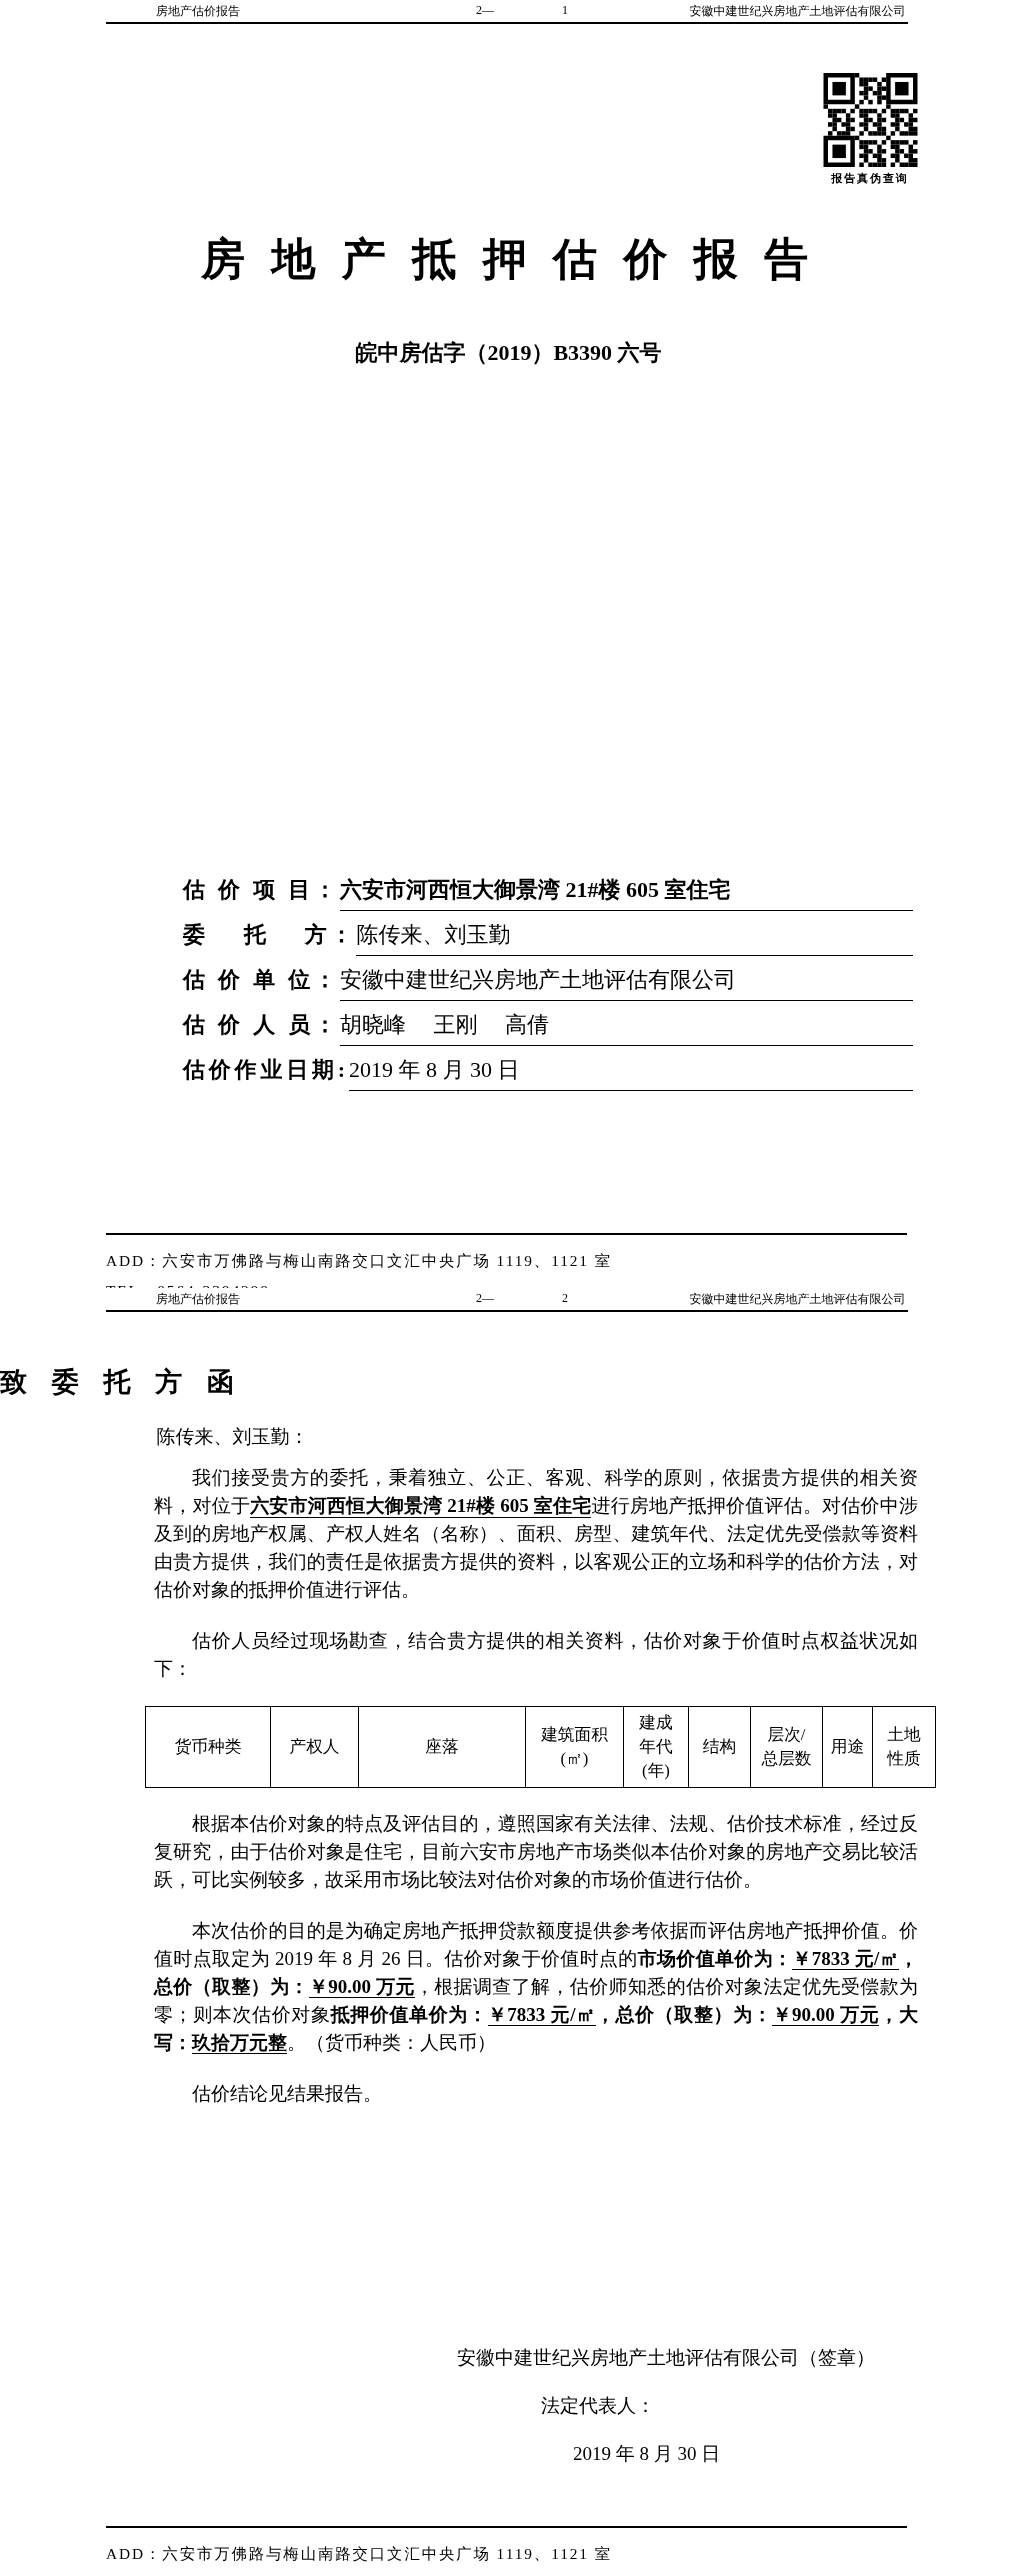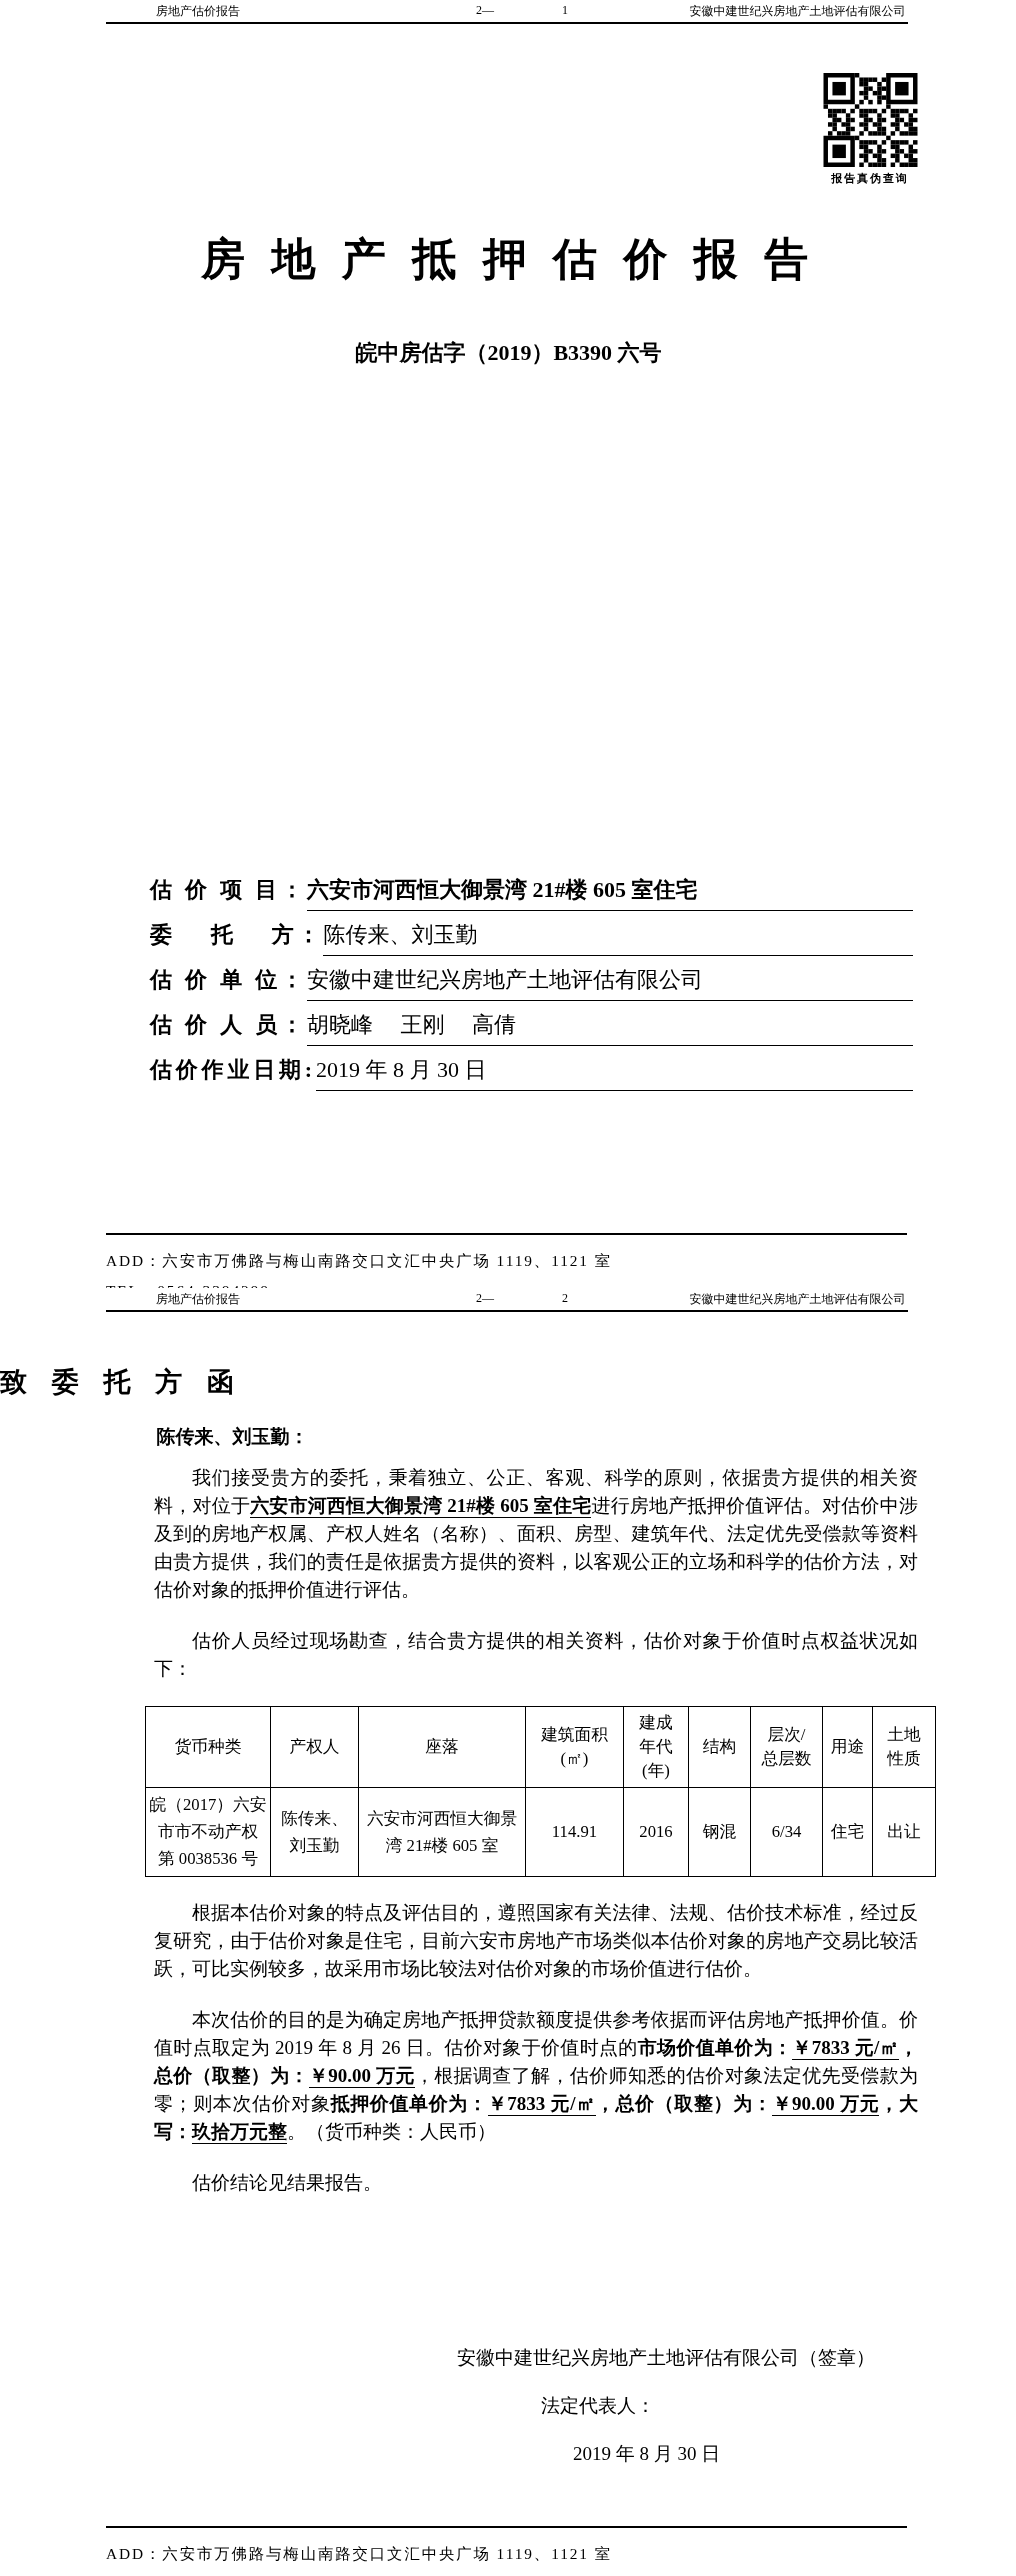--- a/index.html
+++ b/index.html
@@ -28,30 +28,30 @@
   .qr-box svg{display:block;margin:0 auto;width:99px;height:94px;}
   .qr-caption{margin-top:3.8px;font-size:11px;font-weight:bold;letter-spacing:1.9px;}
 
   .main-title{position:absolute;top:230px;left:0;width:100%;text-align:center;
     font-size:44px;font-weight:bold;letter-spacing:7.7px;white-space:nowrap;}
   .report-no{position:absolute;top:338px;left:0;width:100%;text-align:center;
     font-size:22px;font-weight:bold;}
 
   .cover-fields{position:absolute;top:875px;left:150px;right:104px;}
   .field{display:flex;align-items:baseline;height:45px;}
-  .f-label{font-size:22px;font-weight:bold;letter-spacing:3.8px;white-space:pre;flex:0 0 auto;}
+  .f-label{font-size:22px;font-weight:bold;letter-spacing:3.8px;white-space:pre;flex:0 0 auto;margin-left:33px;}
   .f-value{flex:1 1 auto;text-align:left;font-size:22px;border-bottom:1.3px solid #000;
     padding-bottom:5.1px;white-space:nowrap;}
   .f-value.strong{font-weight:bold;text-align:left;border-bottom-width:1.9px;}
 
   
   .letter-title{position:absolute;top:76px;left:0;width:100%;text-align:left;
     font-size:27px;font-weight:bold;letter-spacing:9px;white-space:nowrap;}
   .letter-body{position:absolute;top:136px;left:154px;width:764px;}
-  .salutation{font-size:19px;font-weight:bold;margin:0 0 14px 2.6px;}
+  .salutation{font-size:19px;font-weight:normal;margin:0 0 14px 2.6px;}
   .letter-body p{font-size:19px;line-height:28px;text-align:justify;
     text-indent:2em;margin:0 0 23px 0;}
   .b{font-weight:bold;}
   .bu{font-weight:bold;border-bottom:1.9px solid #000;padding-bottom:0.6px;}
 
   table.own{border-collapse:collapse;table-layout:fixed;width:791px;
     margin:2.6px 0 22px -9px;}
   table.own th,table.own td{border:1.3px solid #000;text-align:center;vertical-align:middle;
     font-weight:normal;white-space:pre-line;padding:3.8px 1.3px;}
   table.own th{font-size:16.7px;line-height:24px;height:51px;}
@@ -309,35 +309,20 @@
         <th>建成
 年代
 (年)</th>
         <th>结构</th>
         <th>层次/
 总层数</th>
         <th>用途</th>
         <th>土地
 性质</th>
       </tr>
-      <tr>
-        <td>皖（2017）六安
-市市不动产权
-第 0038536 号</td>
-        <td>陈传来、
-刘玉勤</td>
-        <td>六安市河西恒大御景
-湾 21#楼 605 室</td>
-        <td>114.91</td>
-        <td>2016</td>
-        <td>钢混</td>
-        <td>6/34</td>
-        <td>住宅</td>
-        <td>出让</td>
-      </tr>
     </tbody>
       </table>
 
     <p>根据本估价对象的特点及评估目的，遵照国家有关法律、法规、估价技术标准，经过反复研究，由于估价对象是住宅，目前六安市房地产市场类似本估价对象的房地产交易比较活跃，可比实例较多，故采用市场比较法对估价对象的市场价值进行估价。</p>
 
     <p><span>本次估价的目的是为确定房地产抵押贷款额度提供参考依据而评估房地产抵押价值。价值时点取定为 2019 年 8 月 26 日。估价对象于价值时点的</span><span class="b">市场价值单价为：</span><span class="bu">￥7833 元/㎡</span><span class="b">，总价（取整）为：</span><span class="bu">￥90.00 万元</span><span>，根据调查了解，估价师知悉的估价对象法定优先受偿款为零；则本次估价对象</span><span class="b">抵押价值单价为：</span><span class="bu">￥7833 元/㎡</span><span class="b">，总价（取整）为：</span><span class="bu">￥90.00 万元</span><span class="b">，大写：</span><span class="bu">玖拾万元整</span><span>。（货币种类：人民币）</span></p>
 
     <p>估价结论见结果报告。</p>
   </div>
 

